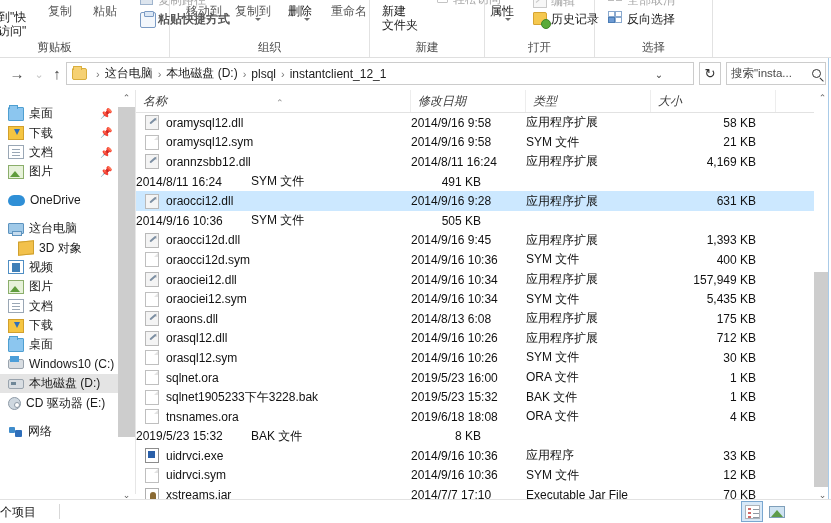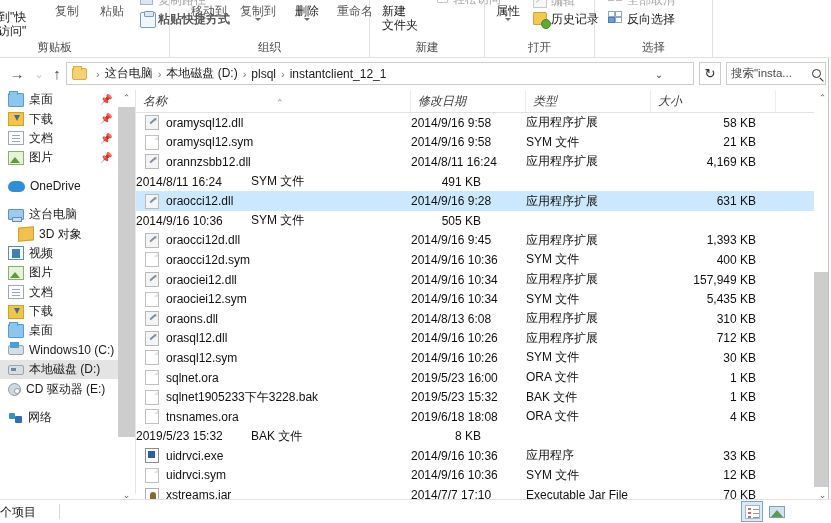--- a/index.html
+++ b/index.html
@@ -25,21 +25,21 @@
   .rgroup {
     position:absolute; top:-12px; height:69px;
     border-right:1px solid #e2e2e2;
   }
   .rgroup-label {
     position:absolute; bottom:2px; left:0; width:100%;
     text-align:center; font-size:11.5px; color:#4a4a4a;
   }
   .rbtn {
     position:absolute; font-size:12px; color:#585858;
-    white-space:nowrap; line-height:14px; text-align:center;
+    white-space:nowrap; line-height:14px; text-align:left;
   }
   .rbtn.dark { color:#1a1a1a; }
   .rbtn.dis { color:#a8a8a8; }
   .caretd {
     display:block; margin:0 auto; width:0;height:0;
     border-left:3px solid transparent; border-right:3px solid transparent;
     border-top:3px solid #6d6d6d;
   }
 
   
@@ -128,21 +128,21 @@
     width:9px;height:9px;border:1.4px solid #333;border-radius:50%;
     position:relative; flex:none; margin-left:2px;
   }
   .search-mag:after{
     content:''; position:absolute; right:-4px; bottom:-3px; width:5px;height:1.4px;
     background:#333; transform:rotate(45deg);
   }
 
   
   .sidebar {
-    position:absolute; left:0; top:90px; width:118px; height:404px;
+    position:absolute; left:0; top:104px; width:118px; height:404px;
     background:#ffffff; overflow:hidden;
   }
   .nav-item {
     position:relative; height:19.4px; display:flex; align-items:center;
     padding-left:8px; white-space:nowrap; font-size:12px; color:#1b1b1b;
   }
   .nav-item.indent1 { padding-left:8px; }
   .nav-item.indent2 { padding-left:18px; }
   .nav-item.sel2 { background:#e4e4e4; }
   .nav-label { overflow:hidden; }
@@ -616,21 +616,21 @@
         <span class="cell c-type">SYM 文件</span>
         <span class="cell c-size">5,435 KB</span>
       </div>
       <div class="row">
         <span class="cell c-name">
             <span class="fico f-dll"></span>
             <span>oraons.dll</span>
           </span>
         <span class="cell c-date">2014/8/13 6:08</span>
         <span class="cell c-type">应用程序扩展</span>
-        <span class="cell c-size">310 KB</span>
+        <span class="cell c-size">175 KB</span>
       </div>
       <div class="row">
         <span class="cell c-name">
             <span class="fico f-dll"></span>
             <span>orasql12.dll</span>
           </span>
         <span class="cell c-date">2014/9/16 10:26</span>
         <span class="cell c-type">应用程序扩展</span>
         <span class="cell c-size">712 KB</span>
       </div>

